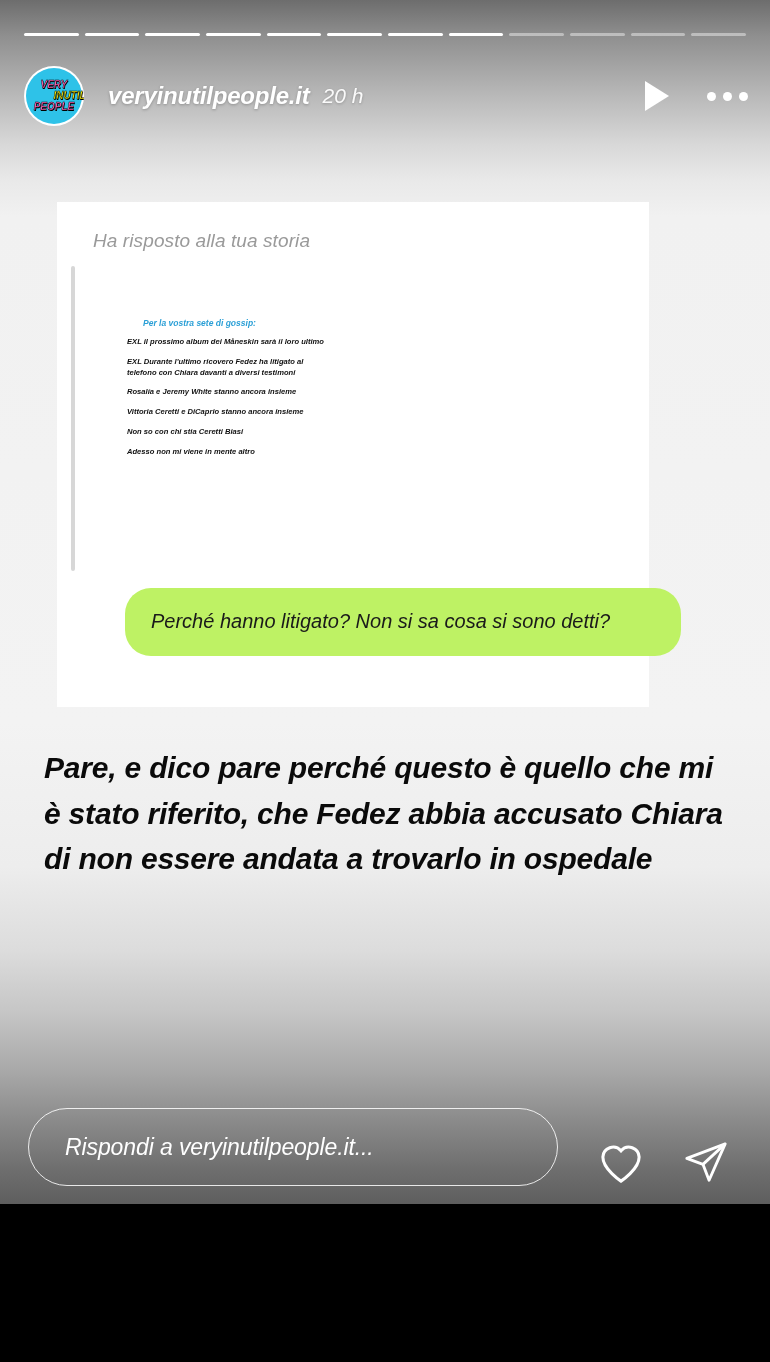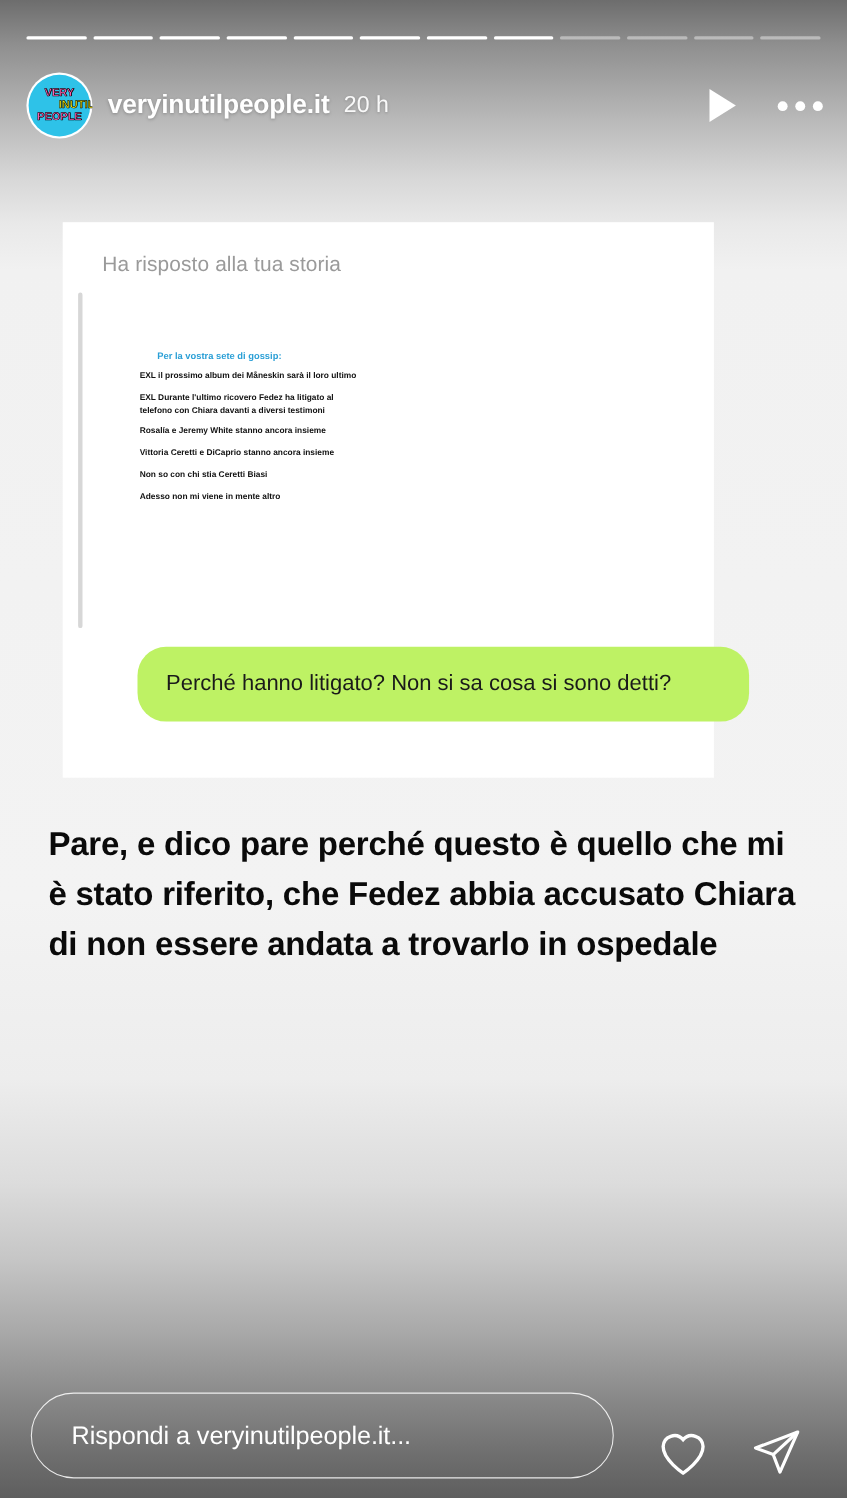--- a/index.html
+++ b/index.html
@@ -4,37 +4,38 @@
 <style>
   * { margin:0; padding:0; box-sizing:border-box; }
   html, body {
     width:770px; height:1362px;
     font-family:"Liberation Sans", sans-serif;
     background:#000;
     overflow:hidden;
   }
   .story {
     position:relative;
-    width:770px; height:1362px;
+    width:770px; height:1204px;
     background:linear-gradient(180deg,
       #6d6d6d 0%,
       #8f8f8f 3%,
       #b9b9b9 8%,
       #d8d8d8 12%,
       #e9e9e9 15%,
       #f1f1f1 18%,
       #f3f3f3 60%,
       #ededed 72%,
       #dcdcdc 79%,
       #c6c6c6 84%,
       #a8a8a8 89%,
       #8b8b8b 93%,
       #6f6f6f 97%,
       #5e5e5e 100%);
     overflow:hidden;
+    font-style:italic;
   }
 
   
   .progress-row {
     position:absolute; top:33px; left:24px; right:24px;
     display:flex; gap:6px; height:4px;
     z-index:5;
   }
   .seg { flex:1 1 0; height:3px; border-radius:2px; background:rgba(255,255,255,0.42); }
   .seg.done { background:#ffffff; }
@@ -60,21 +61,21 @@
   .av-line {
     font-weight:bold; font-size:10px; letter-spacing:0px;
     color:#ffffff;
     -webkit-text-stroke:0.4px #000;
     text-shadow:0.5px 0.5px 0 #000;
     margin:0.5px 0;
   }
   .av-line.y { color:#f5e60a;padding-left:31px; }
   .av-line.p { color:#ff5fb0; }
   .username {
-    margin-left:14px;
+    margin-left:24px;
     color:#ffffff;
     font-size:24px;
     font-weight:bold;
     letter-spacing:-0.2px;
     text-shadow:0 1px 3px rgba(0,0,0,0.25);
   }
   .timeago {
     margin-left:13px;
     color:#ffffff;
     font-size:21px;

